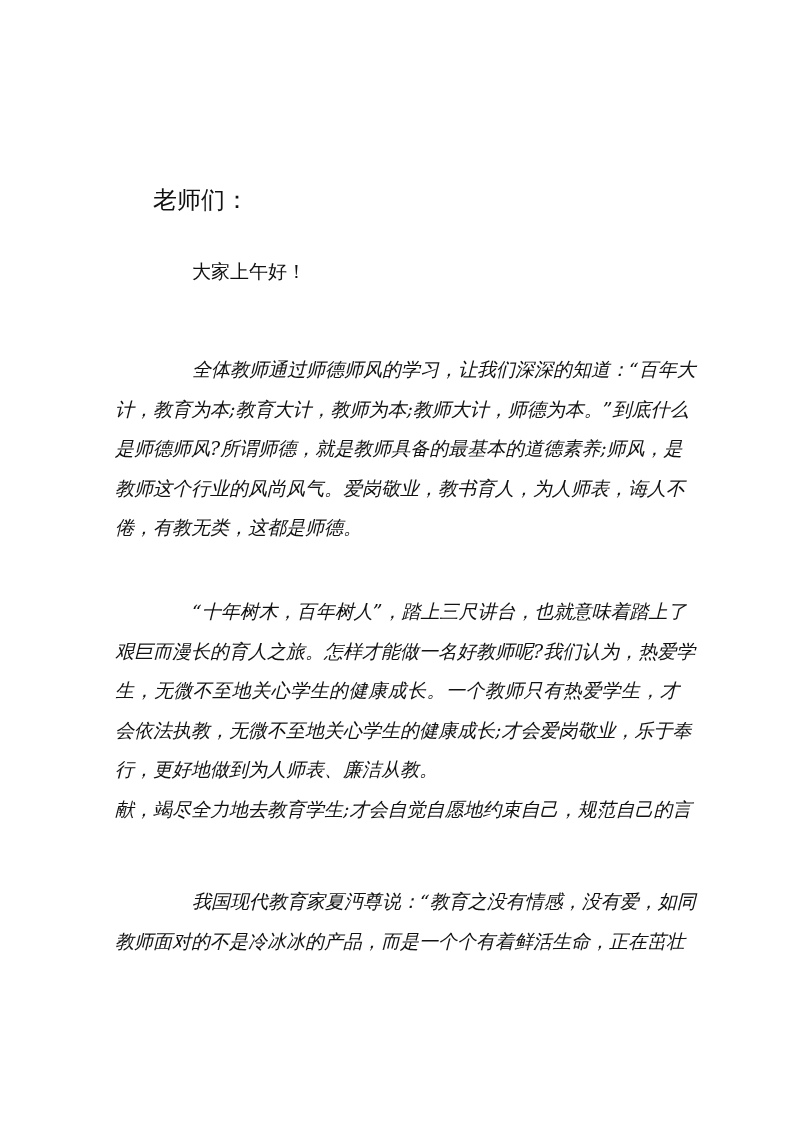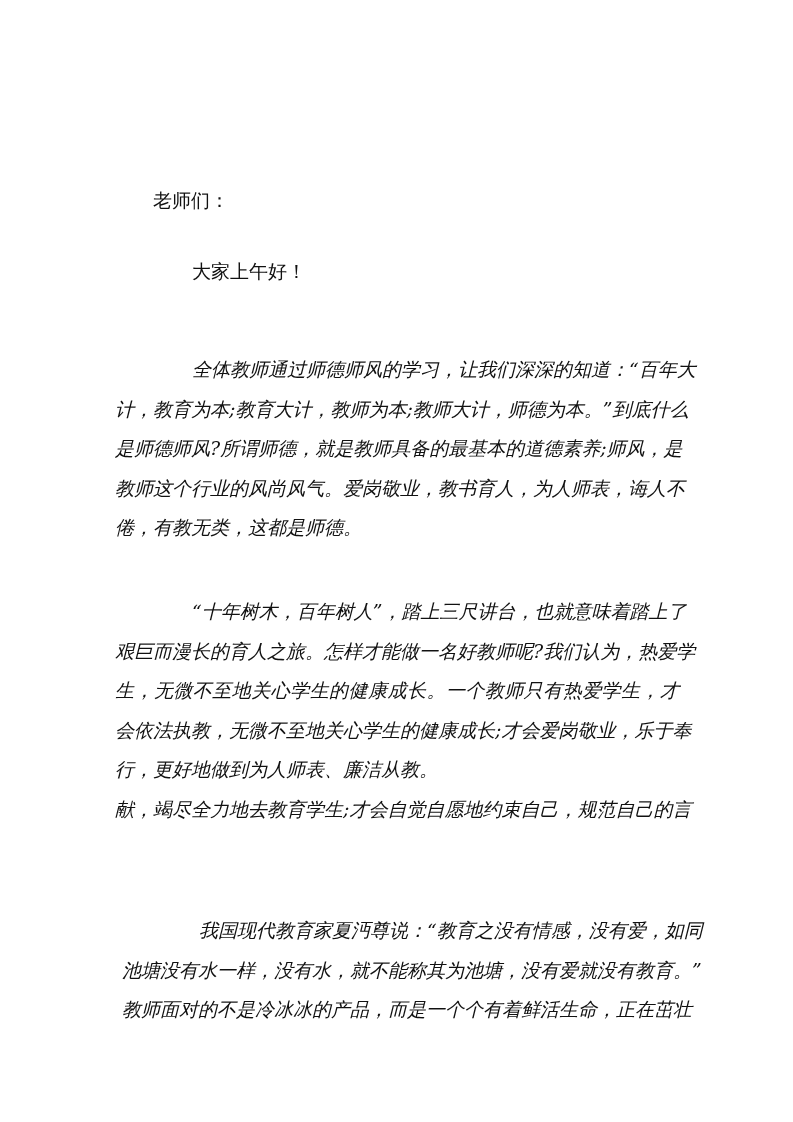--- a/index.html
+++ b/index.html
@@ -18,21 +18,21 @@
     .page {
       position: absolute;
       left: 115px;
       top: 0;
       width: 564px;
     }
     .salutation {
       position: absolute;
       left: 38px;
       top: 186px;
-      font-size: 19px;
+      font-size: 24px;
       line-height: 28px;
       white-space: nowrap;
     }
     .greeting {
       position: absolute;
       left: 77px;
       top: 257px;
       font-size: 19px;
       line-height: 28px;
       white-space: nowrap;
@@ -55,21 +55,21 @@
       height: 39.6px;
     }
     .para .line.first {
       padding-left: 77px;
     }
     .para .line.last {
       text-align-last: left;
     }
     #p1 { top: 350px; }
     #p2 { top: 592px; }
-    #p3 { top: 911px; margin-left: 7px; }
+    #p3 { top: 882px; }
   </style>
 </head>
 <body>
 
 <div class="page">
   <div class="salutation">老师们：</div>
   <div class="greeting">大家上午好！</div>
 
   <div class="para" id="p1">
     <span class="line first">全体教师通过师德师风的学习，让我们深深的知道：“百年大</span>
@@ -83,16 +83,15 @@
     <span class="line first">“十年树木，百年树人”，踏上三尺讲台，也就意味着踏上了</span>
     <span class="line">艰巨而漫长的育人之旅。怎样才能做一名好教师呢?我们认为，热爱学</span>
     <span class="line">生，无微不至地关心学生的健康成长。一个教师只有热爱学生，才</span>
     <span class="line">会依法执教，无微不至地关心学生的健康成长;才会爱岗敬业，乐于奉</span>
     <span class="line last">行，更好地做到为人师表、廉洁从教。</span>
     <span class="line">献，竭尽全力地去教育学生;才会自觉自愿地约束自己，规范自己的言</span>
   </div>
 
   <div class="para" id="p3">
     <span class="line first">我国现代教育家夏沔尊说：“教育之没有情感，没有爱，如同</span>
-    <span class="line">池塘没有水一样，没有水，就不能称其为池塘，没有爱就没有教育。”</span>
     <span class="line">教师面对的不是冷冰冰的产品，而是一个个有着鲜活生命，正在茁壮</span>
   </div>
 </div>
 
 </body></html>

